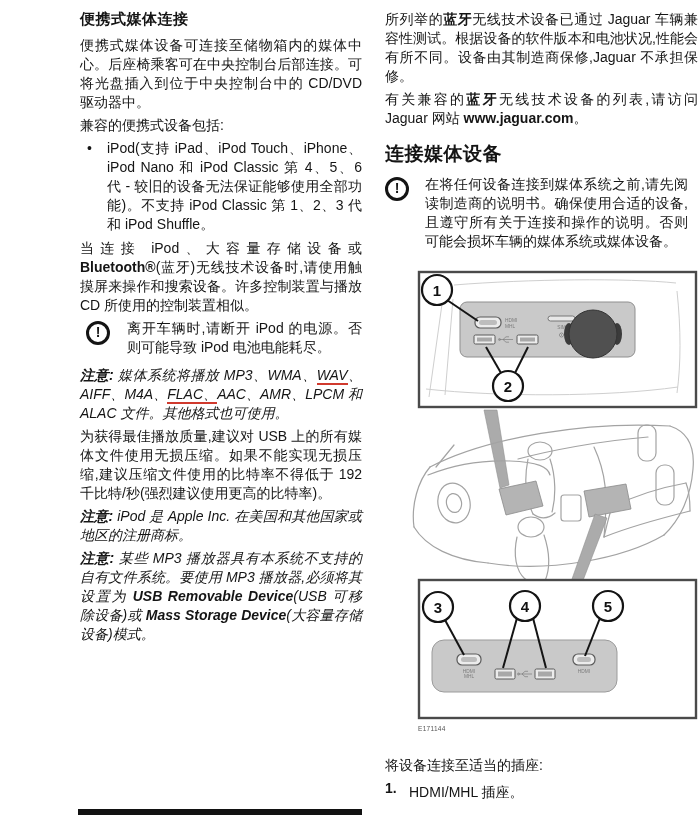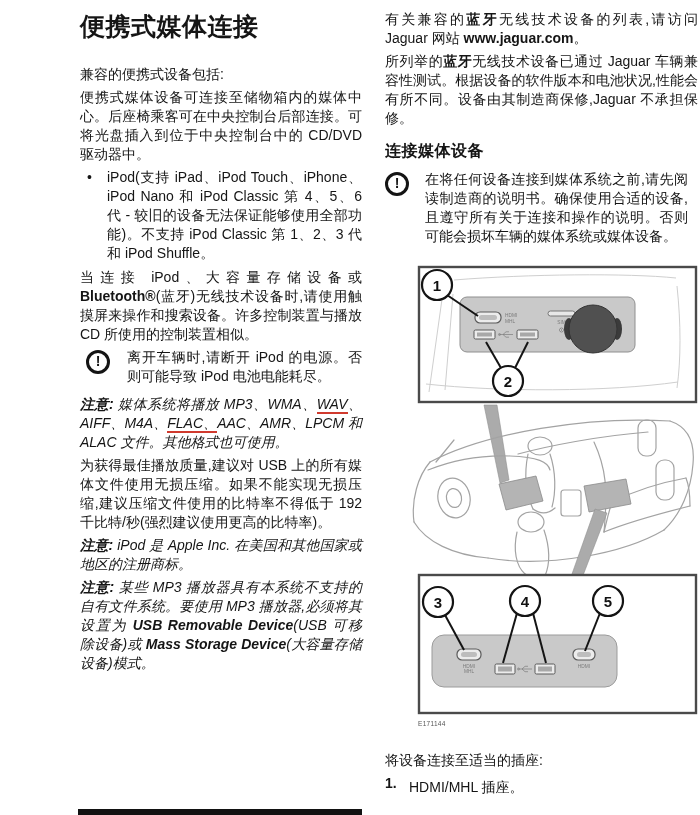--- a/index.html
+++ b/index.html
@@ -1,22 +1,22 @@
 <!DOCTYPE html>
 <html><head>
 <meta charset="utf-8">
 <style>
   html,body{margin:0;padding:0;}
   .page{position:relative;width:700px;height:815px;background:#ffffff;overflow:hidden;
         font-family:"Liberation Sans","DejaVu Sans",sans-serif;color:#151515;}
   .col{position:absolute;top:10px;}
   .col-left{left:80px;width:282px;}
   .col-right{left:385px;width:313px;}
-  h1.doc{font-size:25px;font-weight:bold;margin:0 0 22px 0;letter-spacing:0.5px;}
-  h2.doc{font-size:16px;font-weight:bold;margin:13px 0 8px 0;letter-spacing:0.5px;}
+  h1.doc{font-size:15px;font-weight:bold;margin:0 0 7px 0;letter-spacing:0.5px;}
+  h2.doc{font-size:19px;font-weight:bold;margin:13px 0 8px 0;letter-spacing:0.5px;}
   p.doc{font-size:14px;line-height:19px;margin:0 0 4px 0;text-align:justify;}
   .note{font-style:italic;}
   .b{font-weight:bold;}
   .ured{border-bottom:2.5px solid #d03a2e;}
   ul.doc{list-style:none;margin:2px 0 0 0;padding:0;}
   ul.doc>li{position:relative;padding-left:27px;margin:0 0 5px 0;}
   ul.doc>li::before{content:"\2022";position:absolute;left:7px;top:0;font-size:14px;line-height:19px;}
   .caut{display:flex;margin:2px 0 5px 0;}
   .cicon{flex:0 0 auto;width:18px;height:18px;border:3px solid #141414;border-radius:50%;
          position:relative;margin-top:2px;}
@@ -36,22 +36,22 @@
   svg .tiny{font-size:4.8px;fill:#7d7d7d;}
   svg .callout-num{font-size:15px;font-weight:bold;fill:#111;text-anchor:middle;}
 </style>
 </head>
 <body>
 
 <div class="page">
 
   <div class="col col-left">
     <h1 class="doc">便携式媒体连接</h1>
+    <p class="doc">便携式媒体设备可连接至储物箱内的媒体中心。后座椅乘客可在中央控制台后部连接。可将光盘插入到位于中央控制台中的 CD/DVD 驱动器中。</p>
     <p class="doc">兼容的便携式设备包括:</p>
-    <p class="doc">便携式媒体设备可连接至储物箱内的媒体中心。后座椅乘客可在中央控制台后部连接。可将光盘插入到位于中央控制台中的 CD/DVD 驱动器中。</p>
 
     <ul class="doc">
       <li>
         <p class="doc">iPod(支持 iPad、iPod Touch、iPhone、iPod Nano 和 iPod Classic 第 4、5、6 代 - 较旧的设备无法保证能够使用全部功能)。不支持 iPod Classic 第 1、2、3 代和 iPod Shuffle。</p>
       </li>
     </ul>
 
     <p class="doc"><span>当连接 iPod、大容量存储设备或 </span><span class="b">Bluetooth®</span><span>(蓝牙)无线技术设备时,请使用触摸屏来操作和搜索设备。许多控制装置与播放 CD 所使用的控制装置相似。</span></p>
 
     <div class="caut caut-left">
@@ -62,23 +62,23 @@
     <p class="doc note"><span class="b">注意:</span><span> 媒体系统将播放 MP3、WMA、</span><span class="ured">WAV</span><span>、AIFF、M4A、</span><span class="ured">FLAC、</span><span>AAC、AMR、LPCM 和 ALAC 文件。其他格式也可使用。</span></p>
 
     <p class="doc">为获得最佳播放质量,建议对 USB 上的所有媒体文件使用无损压缩。如果不能实现无损压缩,建议压缩文件使用的比特率不得低于 192 千比特/秒(强烈建议使用更高的比特率)。</p>
 
     <p class="doc note"><span class="b">注意:</span><span> iPod 是 Apple Inc. 在美国和其他国家或地区的注册商标。</span></p>
 
     <p class="doc note"><span class="b">注意:</span><span> 某些 MP3 播放器具有本系统不支持的自有文件系统。要使用 MP3 播放器,必须将其设置为 </span><span class="b">USB Removable Device</span><span>(USB 可移除设备)或 </span><span class="b">Mass Storage Device</span><span>(大容量存储设备)模式。</span></p>
   </div>
 
   <div class="col col-right">
+    <p class="doc"><span>所列举的</span><span class="b">蓝牙</span><span>无线技术设备已通过 Jaguar 车辆兼容性测试。根据设备的软件版本和电池状况,性能会有所不同。设备由其制造商保修,Jaguar 不承担保修。</span></p>
+
     <p class="doc"><span>有关兼容的</span><span class="b">蓝牙</span><span>无线技术设备的列表,请访问 Jaguar 网站 </span><span class="b">www.jaguar.com</span><span>。</span></p>
-
-    <p class="doc"><span>所列举的</span><span class="b">蓝牙</span><span>无线技术设备已通过 Jaguar 车辆兼容性测试。根据设备的软件版本和电池状况,性能会有所不同。设备由其制造商保修,Jaguar 不承担保修。</span></p>
 
     <h2 class="doc">连接媒体设备</h2>
 
     <div class="caut caut-right">
       <span class="cicon"></span>
       <p class="doc ctext">在将任何设备连接到媒体系统之前,请先阅读制造商的说明书。确保使用合适的设备,且遵守所有关于连接和操作的说明。否则可能会损坏车辆的媒体系统或媒体设备。</p>
     </div>
 
     <div class="diagram-wrap">
       <svg width="300" height="468" viewBox="0 0 300 468">

